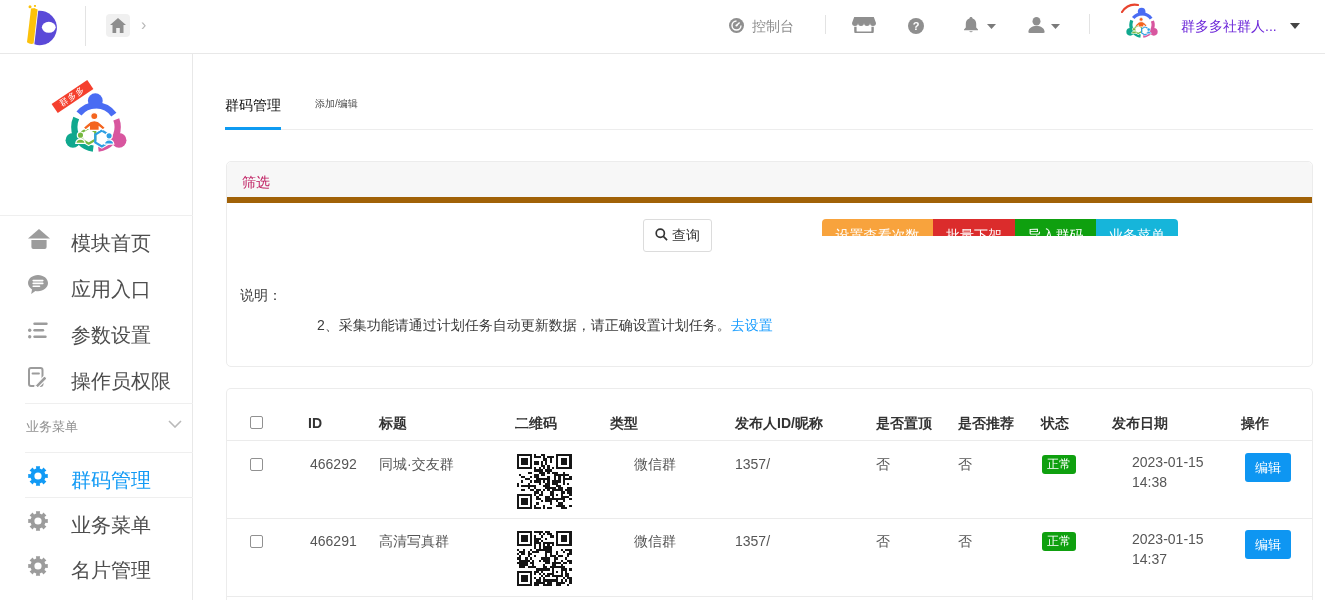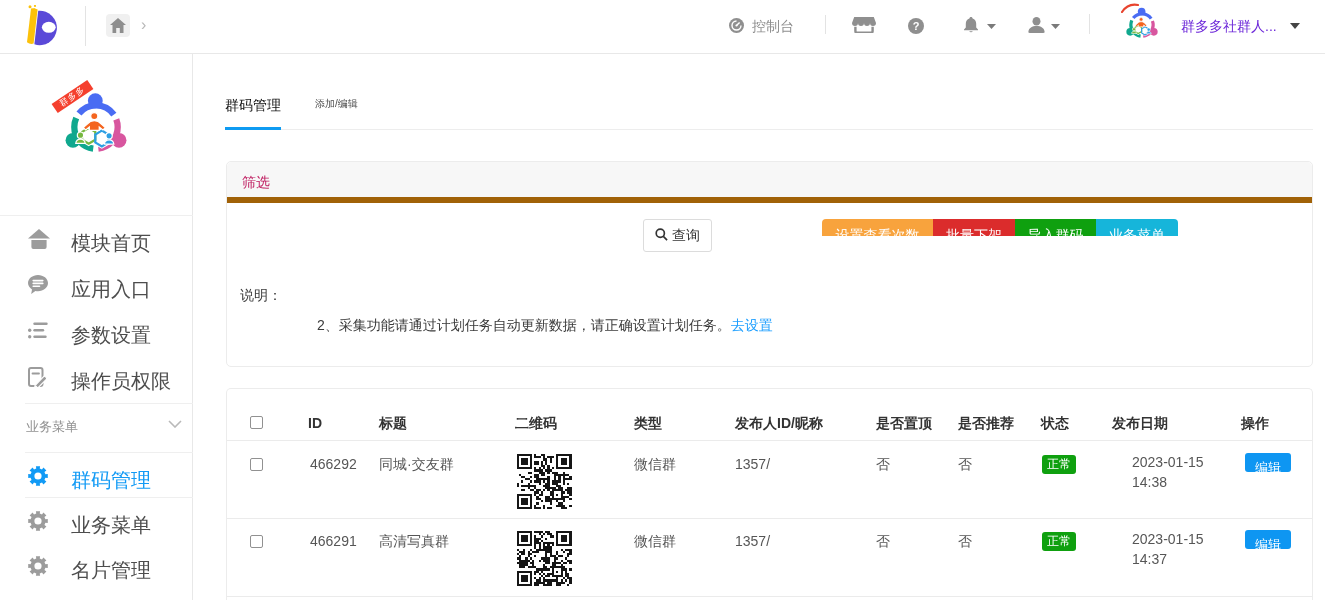--- a/index.html
+++ b/index.html
@@ -73,21 +73,21 @@
 .blue { color:#1e9fff; }
 
 #tpanel { top:388px; height:250px; border-bottom:none; }
 .hline { position:absolute; left:0; width:1085px; height:1px; background:#ebebeb; }
 .cell { position:absolute; font-size:14px; color:#565656; }
 .hcell { position:absolute; font-size:14px; font-weight:bold; color:#333; }
 .cbx { position:absolute; width:13px; height:13px; border:1px solid #919191;
   border-radius:2px; background:#fff; }
 .badge { position:absolute; width:34px; height:19px; background:#0fa00f; border-radius:3px;
   color:#fff; font-size:12px; text-align:center; line-height:19px; }
-.ebtn { position:absolute; left:1018px; width:46px; height:19px; background:#0e96f2;
+.ebtn { position:absolute; left:1018px; width:46px; height:29px; background:#0e96f2;
   border-radius:3px; color:#fff; font-size:13px; text-align:center; line-height:29px; }
 .qr { position:absolute; left:289px; }
 </style>
 </head>
 <body>
 
 <div id="topbar">
   <svg class="tb-ic" style="left:26px;top:5px" width="40" height="42" viewBox="0 0 40 42">
     <path d="M12.2 5.8 L8.4 39.3 A17.2 17.2 0 1 0 12.2 5.8 Z" fill="#5a49d8"></path>
     <ellipse cx="22.8" cy="22.3" rx="6.9" ry="5.5" fill="#fff"></ellipse>
@@ -293,21 +293,21 @@
 </div>
 
 <div class="panel" id="tpanel">
   <div class="hline" style="top:51px"></div>
   <div class="hline" style="top:129px"></div>
   <div class="hline" style="top:207px"></div>
   <div class="cbx" style="left:23px;top:27px"></div>
   <div class="hcell" style="left:81px;top:26px">ID</div>
   <div class="hcell" style="left:152px;top:26px">标题</div>
   <div class="hcell" style="left:288px;top:26px">二维码</div>
-  <div class="hcell" style="left:407px;top:26px">类型</div>
+  <div class="hcell" style="left:383px;top:26px">类型</div>
   <div class="hcell" style="left:508px;top:26px">发布人ID/昵称</div>
   <div class="hcell" style="left:649px;top:26px">是否置顶</div>
   <div class="hcell" style="left:731px;top:26px">是否推荐</div>
   <div class="hcell" style="left:814px;top:26px">状态</div>
   <div class="hcell" style="left:885px;top:26px">发布日期</div>
   <div class="hcell" style="left:1014px;top:26px">操作</div>
 
   <div class="cbx" style="left:23px;top:69px"></div>
   <div class="cell" style="left:83px;top:67px">466292</div>
   <div class="cell" style="left:152px;top:67px">同城·交友群</div>

